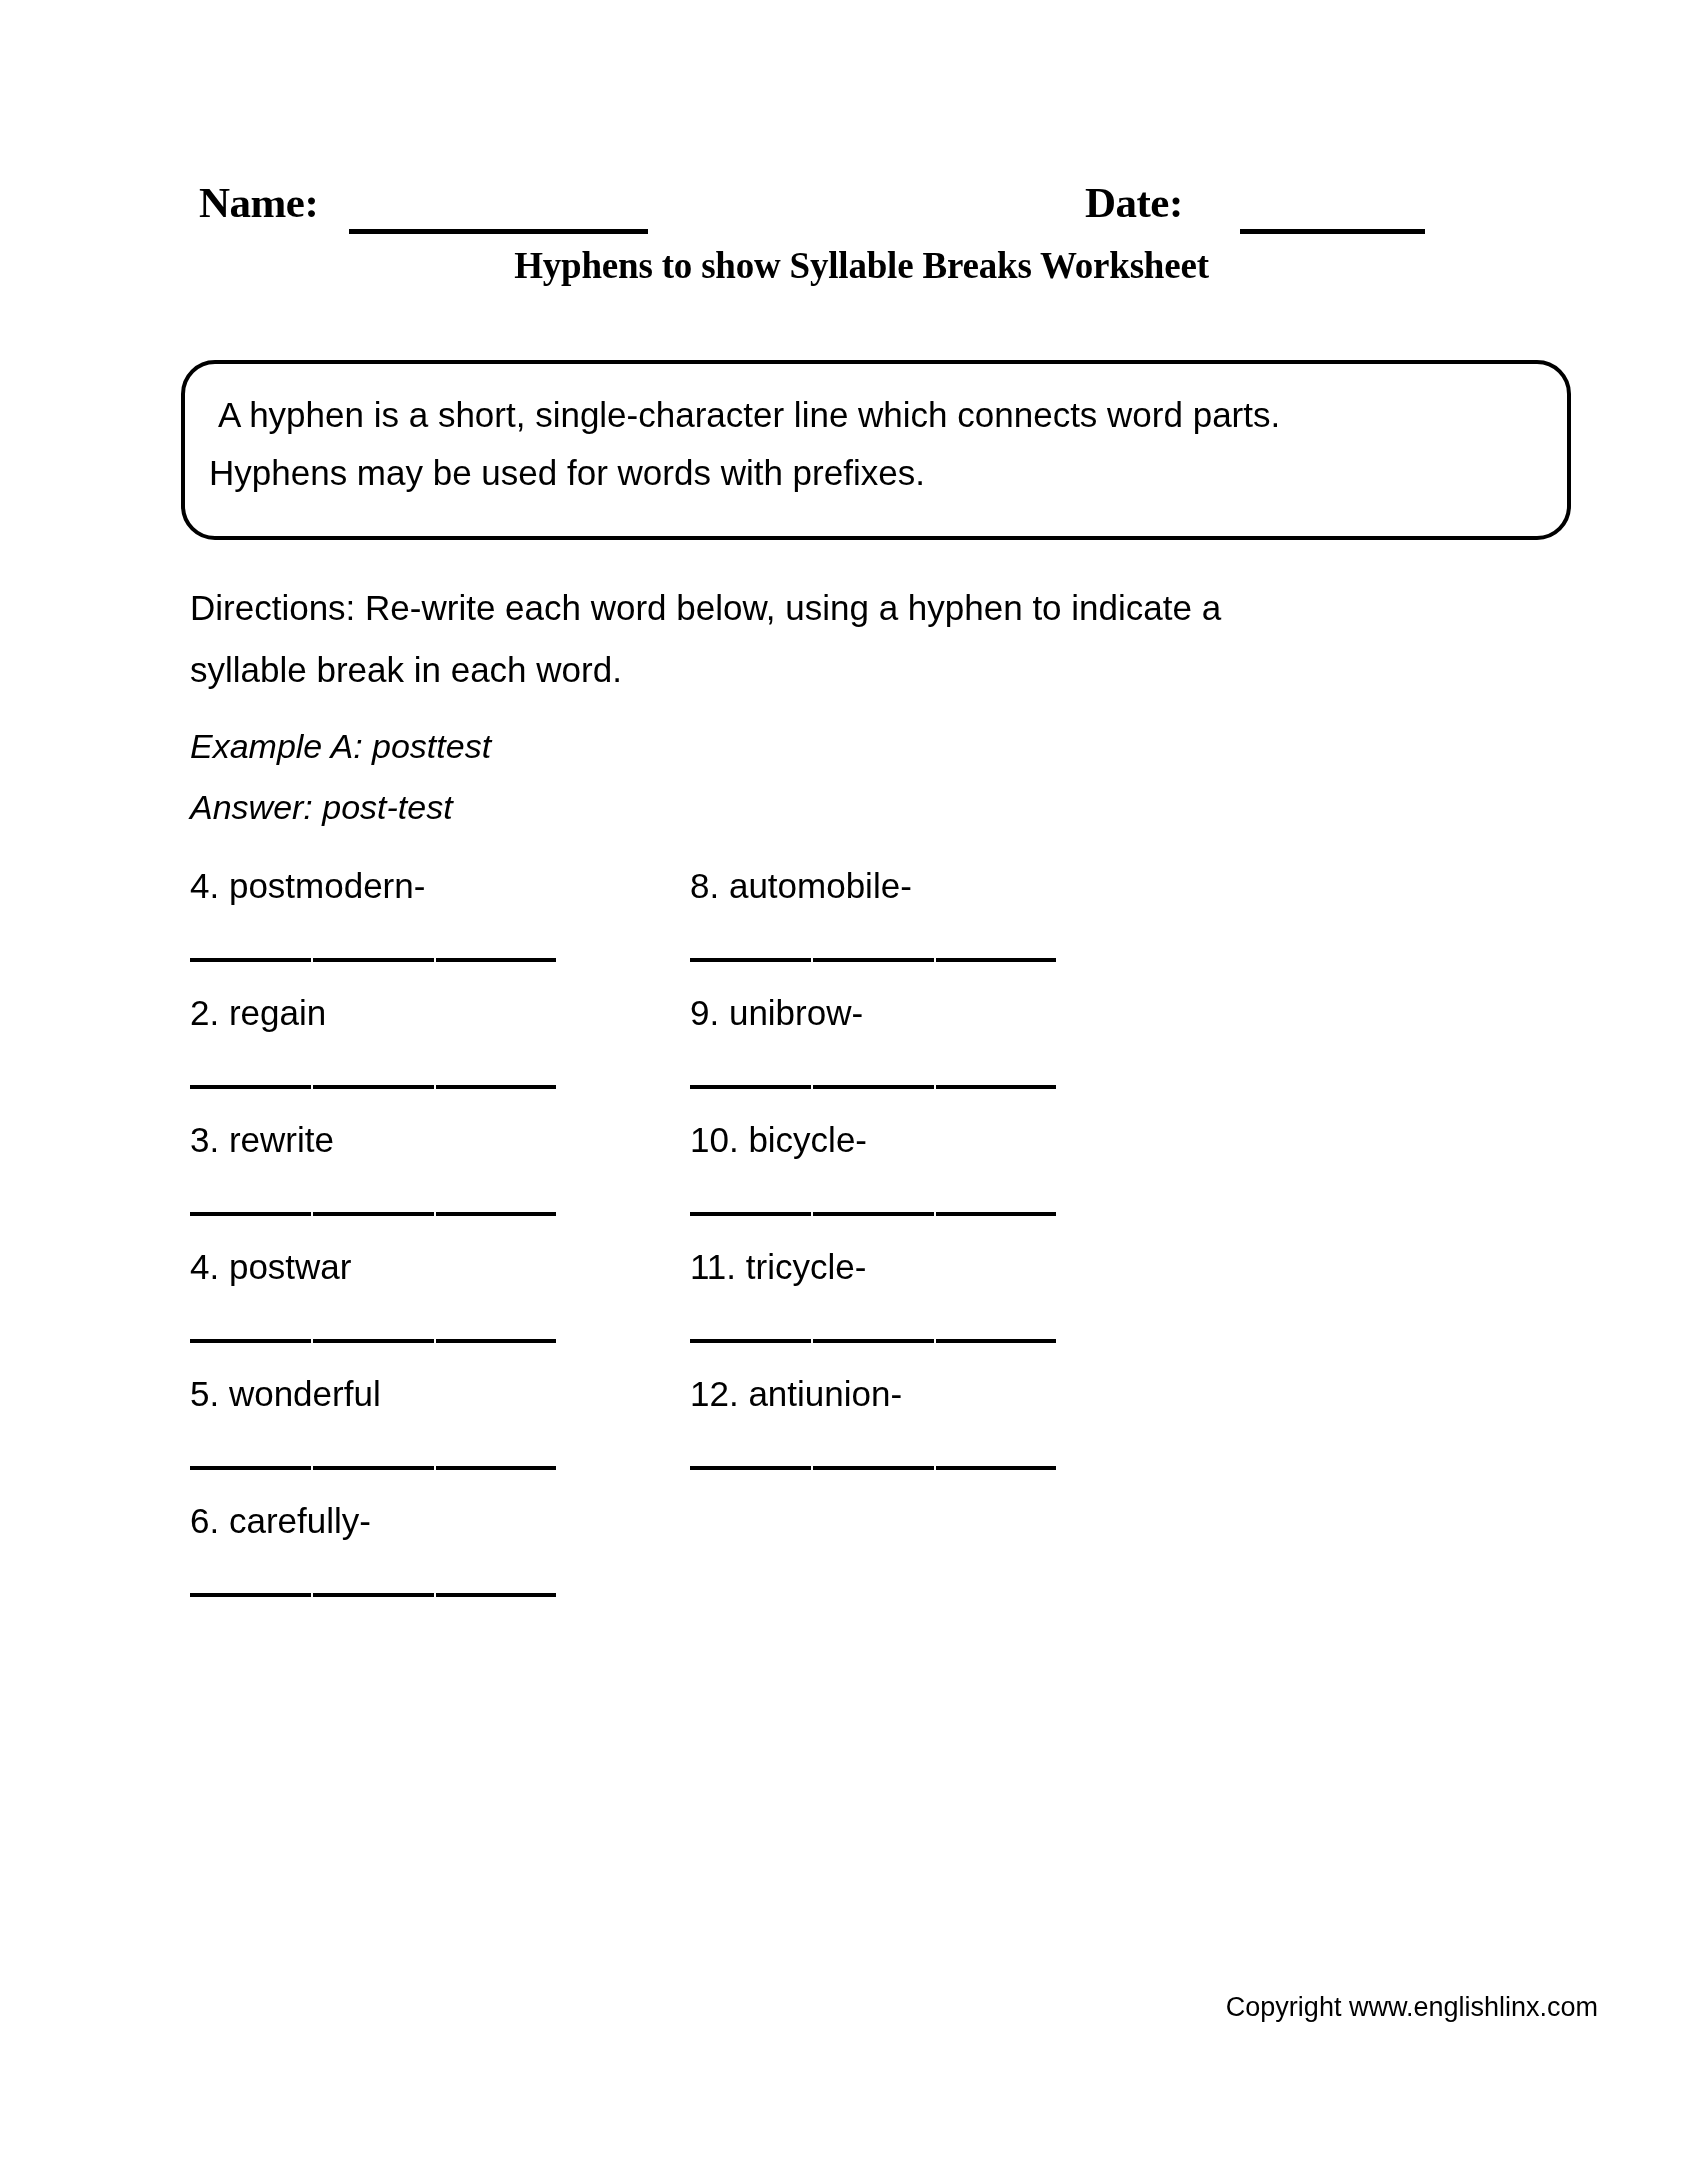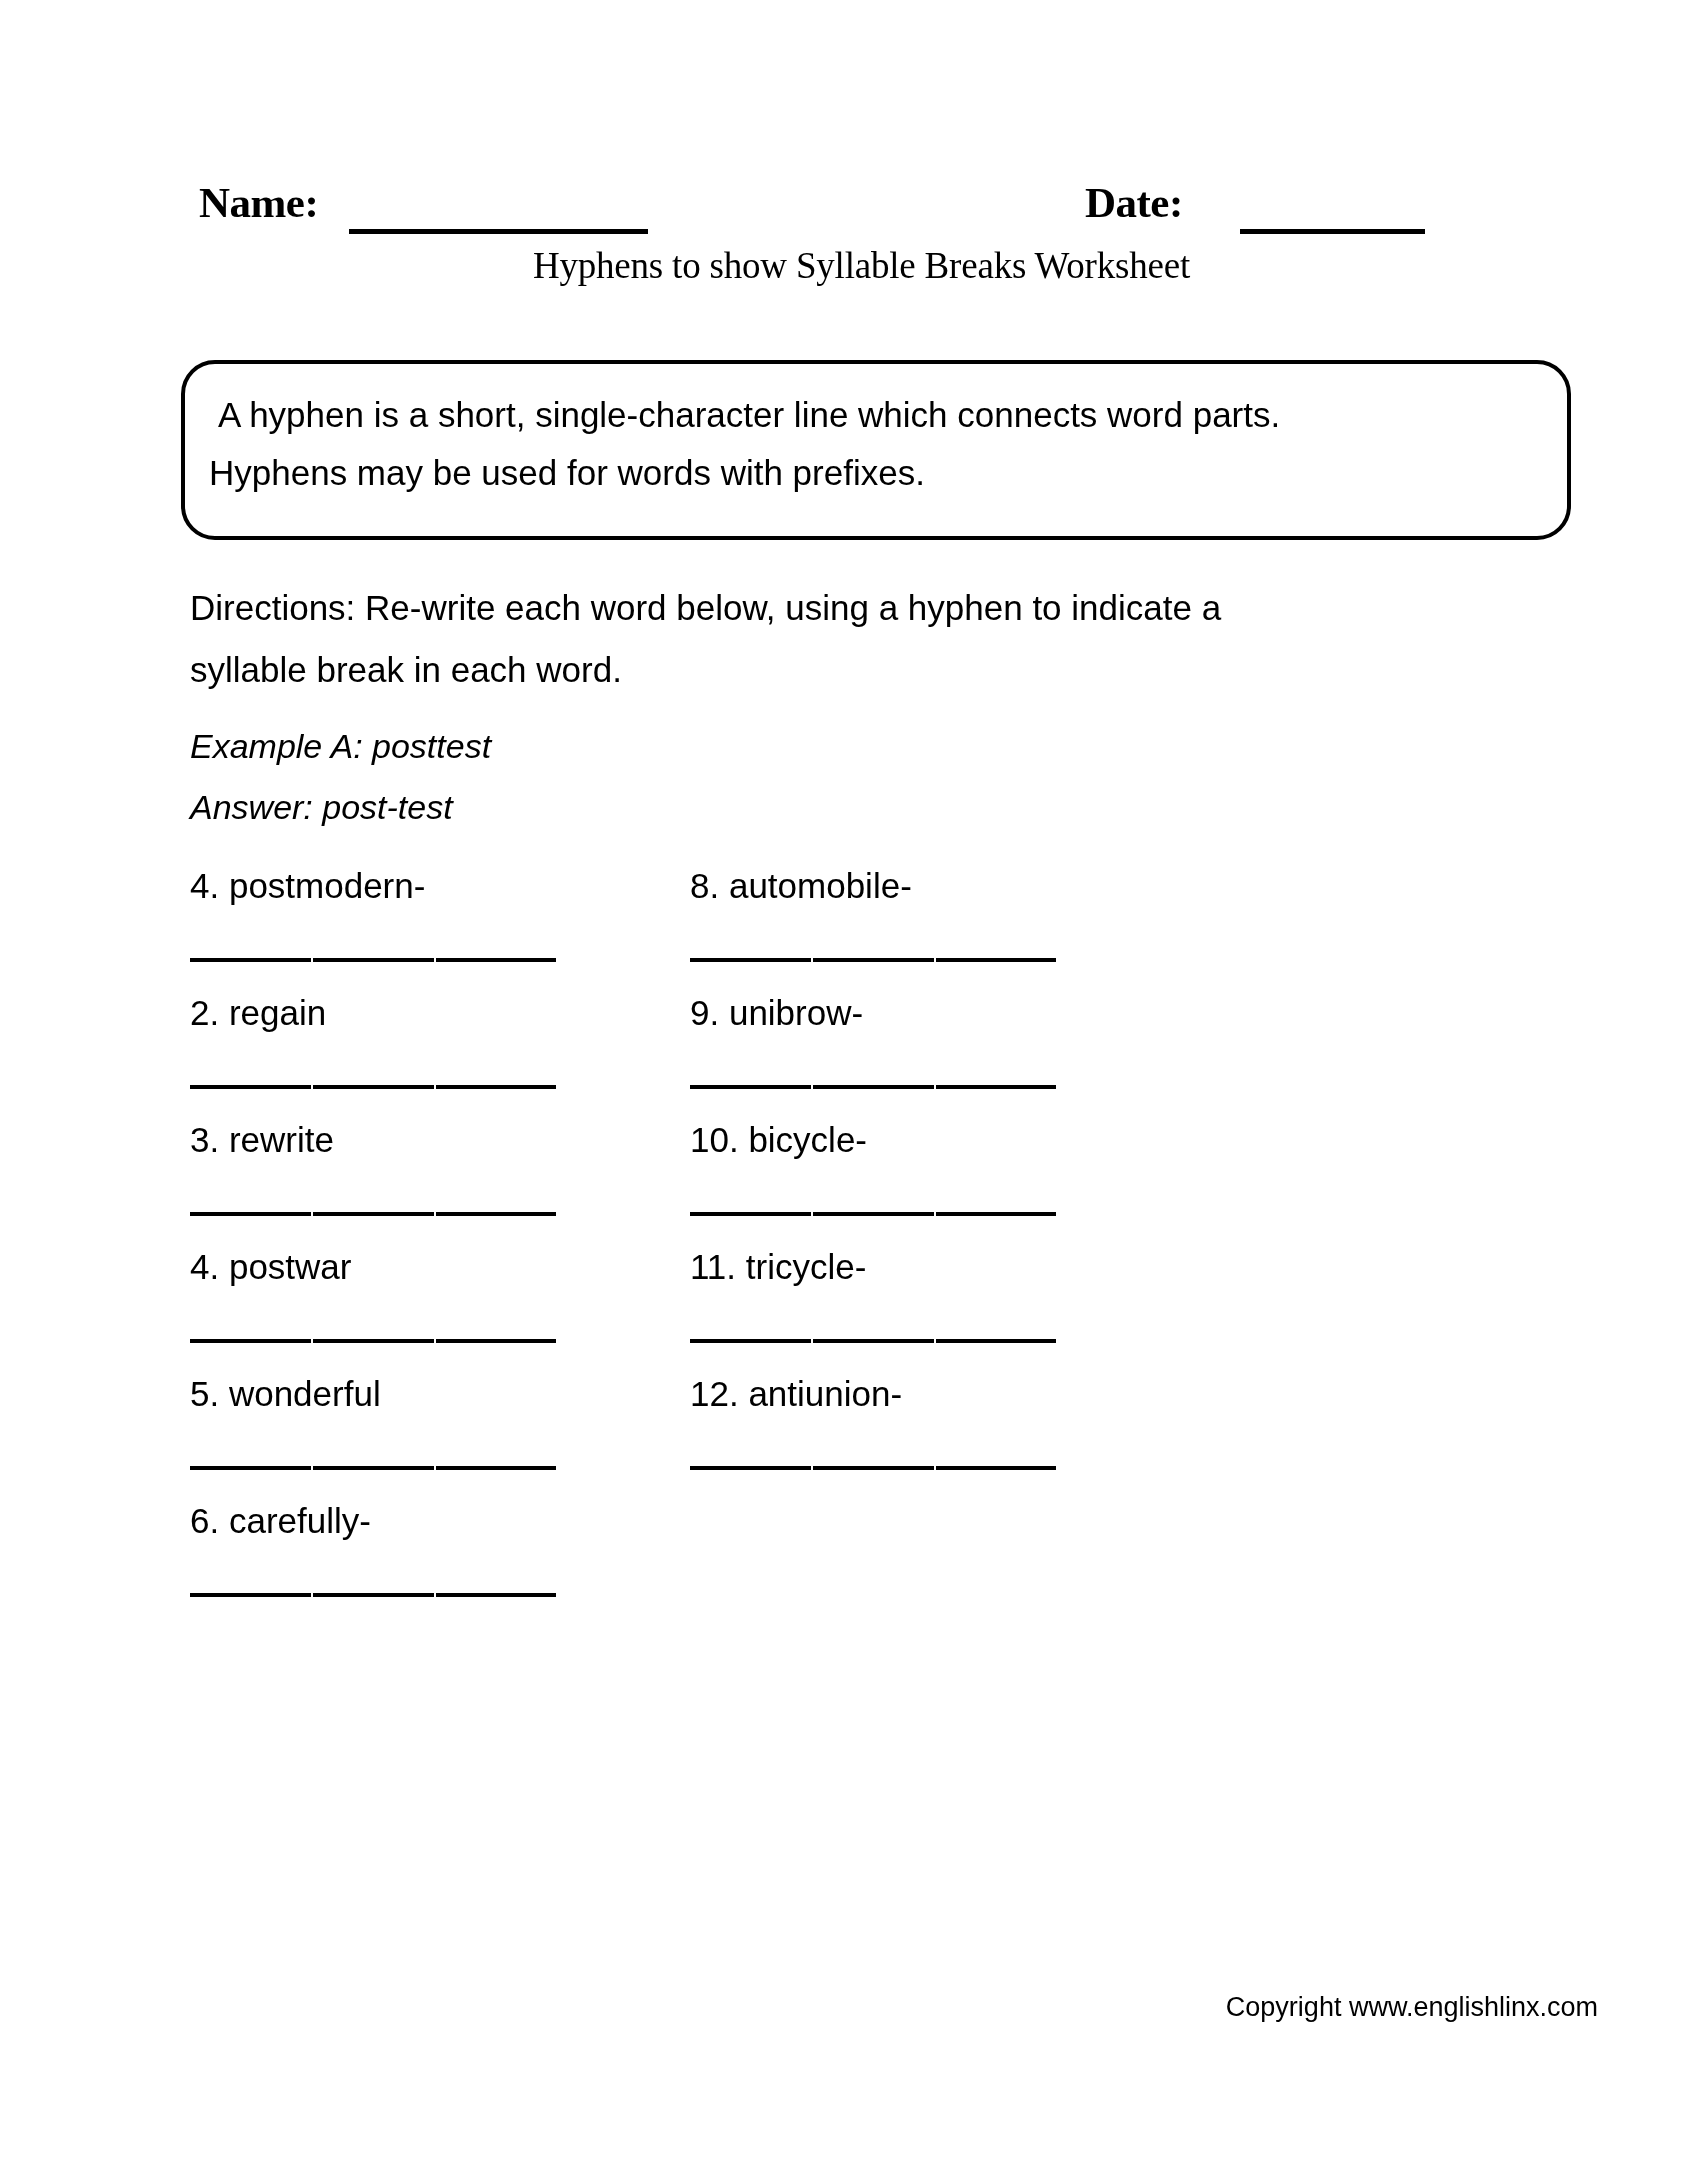--- a/index.html
+++ b/index.html
@@ -54,21 +54,21 @@
   .nd-date-rule { left: 1041px; top: 51px; width: 185px; }
 
   
   .worksheet-title {
     position: absolute;
     left: 0;
     top: 244px;
     width: 1683px;
     text-align: center;
     font-family: "Liberation Serif", serif;
-    font-weight: normal;
+    font-weight: bold;
     font-size: 37px;
     line-height: 44px;
     letter-spacing: -0.2px;
     padding-left: 40px;
     box-sizing: border-box;
   }
 
   
   .definition-box {
     position: absolute;

